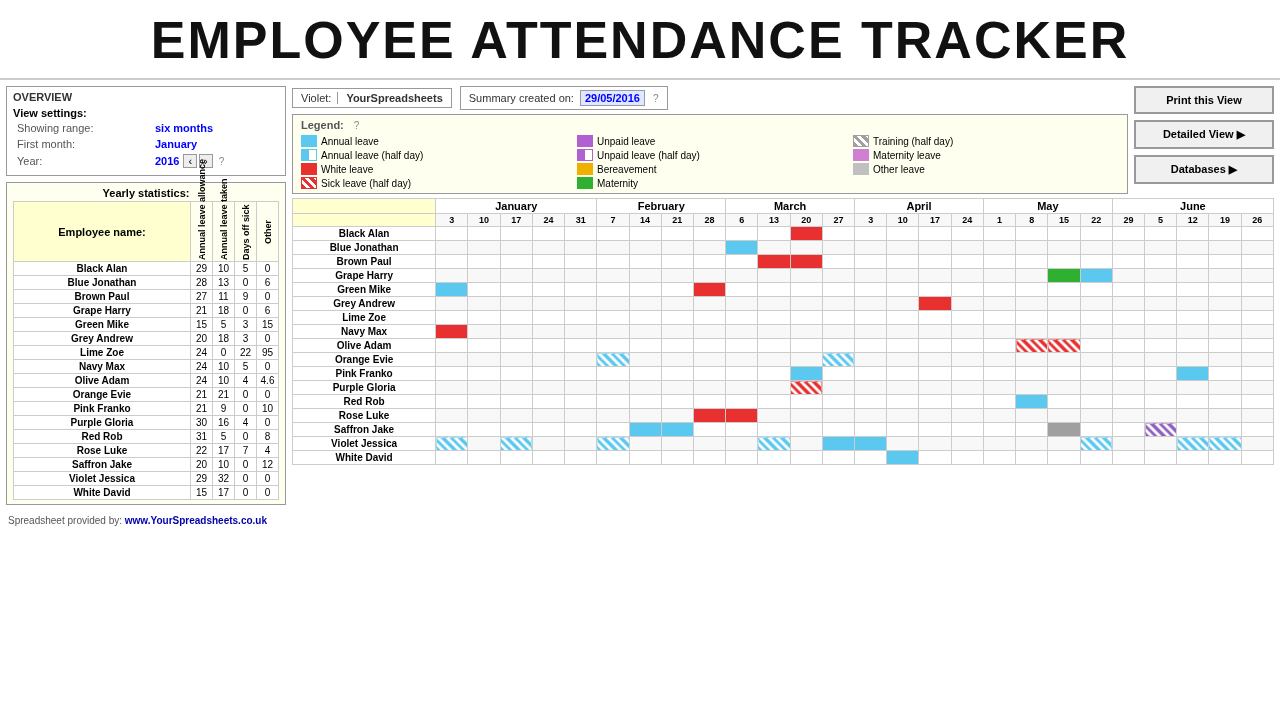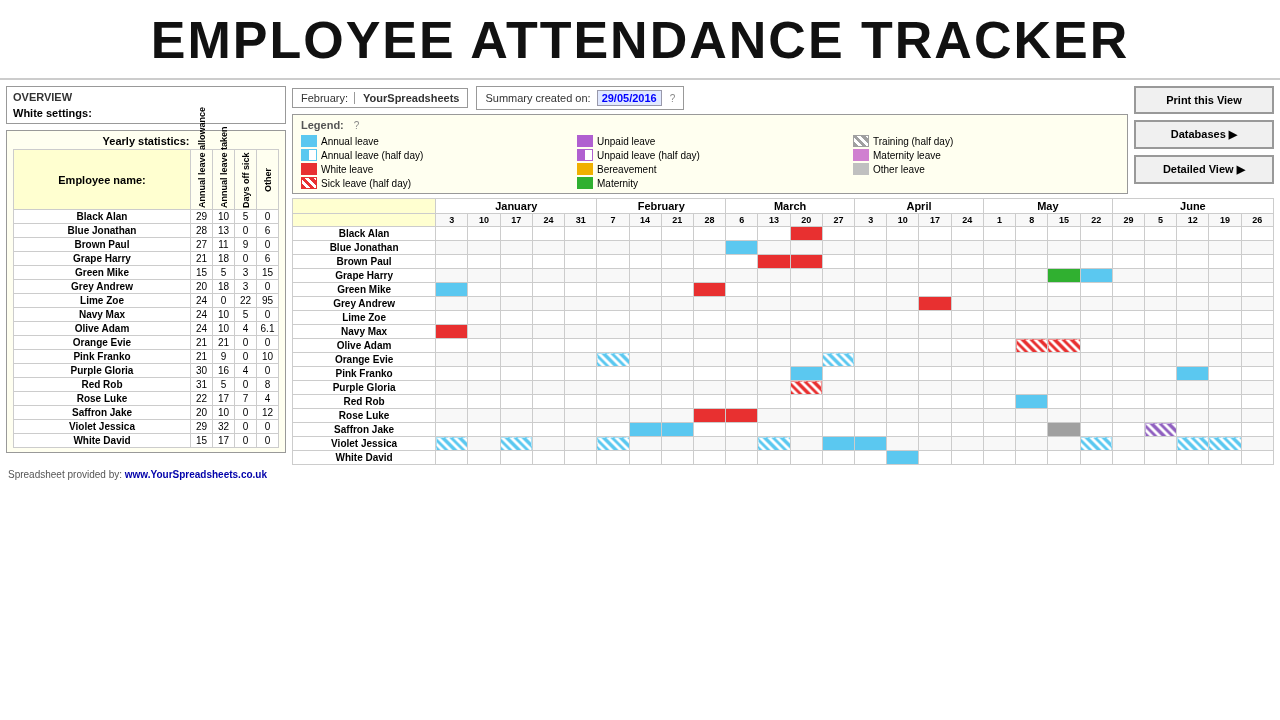--- a/index.html
+++ b/index.html
@@ -198,21 +198,44 @@
 <body>
 
 <div id="page-title">EMPLOYEE ATTENDANCE TRACKER</div>
 
 <div class="main-content">
 
   <div class="left-panel">
     <div class="overview-box">
       <div class="overview-title">OVERVIEW</div>
       <div class="view-settings">
-        <div style="font-weight:bold; margin-top:4px;">White settings:</div>
+        <div style="font-weight:bold; margin-top:4px;">View settings:</div>
+        <table>
+          <tbody>
+              <tr>
+            <td class="label">Showing range:</td>
+            <td class="value">six months</td>
+          </tr>
+          <tr>
+            <td class="label">First month:</td>
+            <td class="value">January</td>
+          </tr>
+          <tr>
+            <td class="label">Year:</td>
+            <td style="display:flex; align-items:center; gap:4px;">
+              <span class="value">2016</span>
+              <div class="nav-buttons">
+                <button class="nav-btn">‹</button>
+                <button class="nav-btn">›</button>
+              </div>
+              <span class="question-mark">?</span>
+            </td>
+          </tr>
+        </tbody>
+          </table>
       </div>
     </div>
 
     <div class="yearly-stats-box">
       <div class="yearly-stats-title">Yearly statistics:</div>
 
       <table class="calendar-table" style="width:100%;">
         <thead>
           <tr>
             <th style="min-width:80px; background:#ffffd0; font-size:11px;">Employee name:</th>
@@ -277,21 +300,21 @@
     <td class="stats-col">24</td>
     <td class="stats-col">10</td>
     <td class="stats-col">5</td>
     <td class="stats-col">0</td>
   </tr>
             <tr class="row-even">
     <td class="emp-name-col">Olive Adam</td>
     <td class="stats-col">24</td>
     <td class="stats-col">10</td>
     <td class="stats-col">4</td>
-    <td class="stats-col">6.1</td>
+    <td class="stats-col">4.6</td>
   </tr>
             <tr class="row-odd">
     <td class="emp-name-col">Orange Evie</td>
     <td class="stats-col">21</td>
     <td class="stats-col">21</td>
     <td class="stats-col">0</td>
     <td class="stats-col">0</td>
   </tr>
             <tr class="row-even">
     <td class="emp-name-col">Pink Franko</td>
@@ -348,21 +371,21 @@
   </div>
 
   <div style="flex:1; display:flex; flex-direction:column; gap:4px;">
 
     <div style="display:flex; gap:6px; align-items:flex-start;">
 
       <div style="flex:1; display:flex; flex-direction:column; gap:4px;">
 
         <div style="display:flex; gap:8px; align-items:center;">
           <div class="company-section">
-            <span class="company-label">February:</span>
+            <span class="company-label">Violet:</span>
             <span class="company-value">YourSpreadsheets</span>
           </div>
           <div class="summary-section">
             <span class="summary-label">Summary created on:</span>
             <span class="summary-date">29/05/2016</span>
             <span class="question-mark">?</span>
           </div>
         </div>
 
         <div class="legend-box">
@@ -414,22 +437,22 @@
             <div class="legend-item">
               <div class="legend-swatch swatch-green"></div>
               <span>Maternity</span>
             </div>
           </div>
         </div>
       </div>
 
       <div class="action-buttons">
         <button class="action-btn">Print this View</button>
+        <button class="action-btn">Detailed View ▶</button>
         <button class="action-btn">Databases ▶</button>
-        <button class="action-btn">Detailed View ▶</button>
       </div>
 
     </div>
 
     <div style="overflow:auto; flex:1;">
       <table class="calendar-table" id="calendar-table">
         <thead>
           <tr>
             <th colspan="1" style="background:#ffffd0; font-size:10px; min-width:20px;"></th>
             <th class="header-month" colspan="5">January</th>

